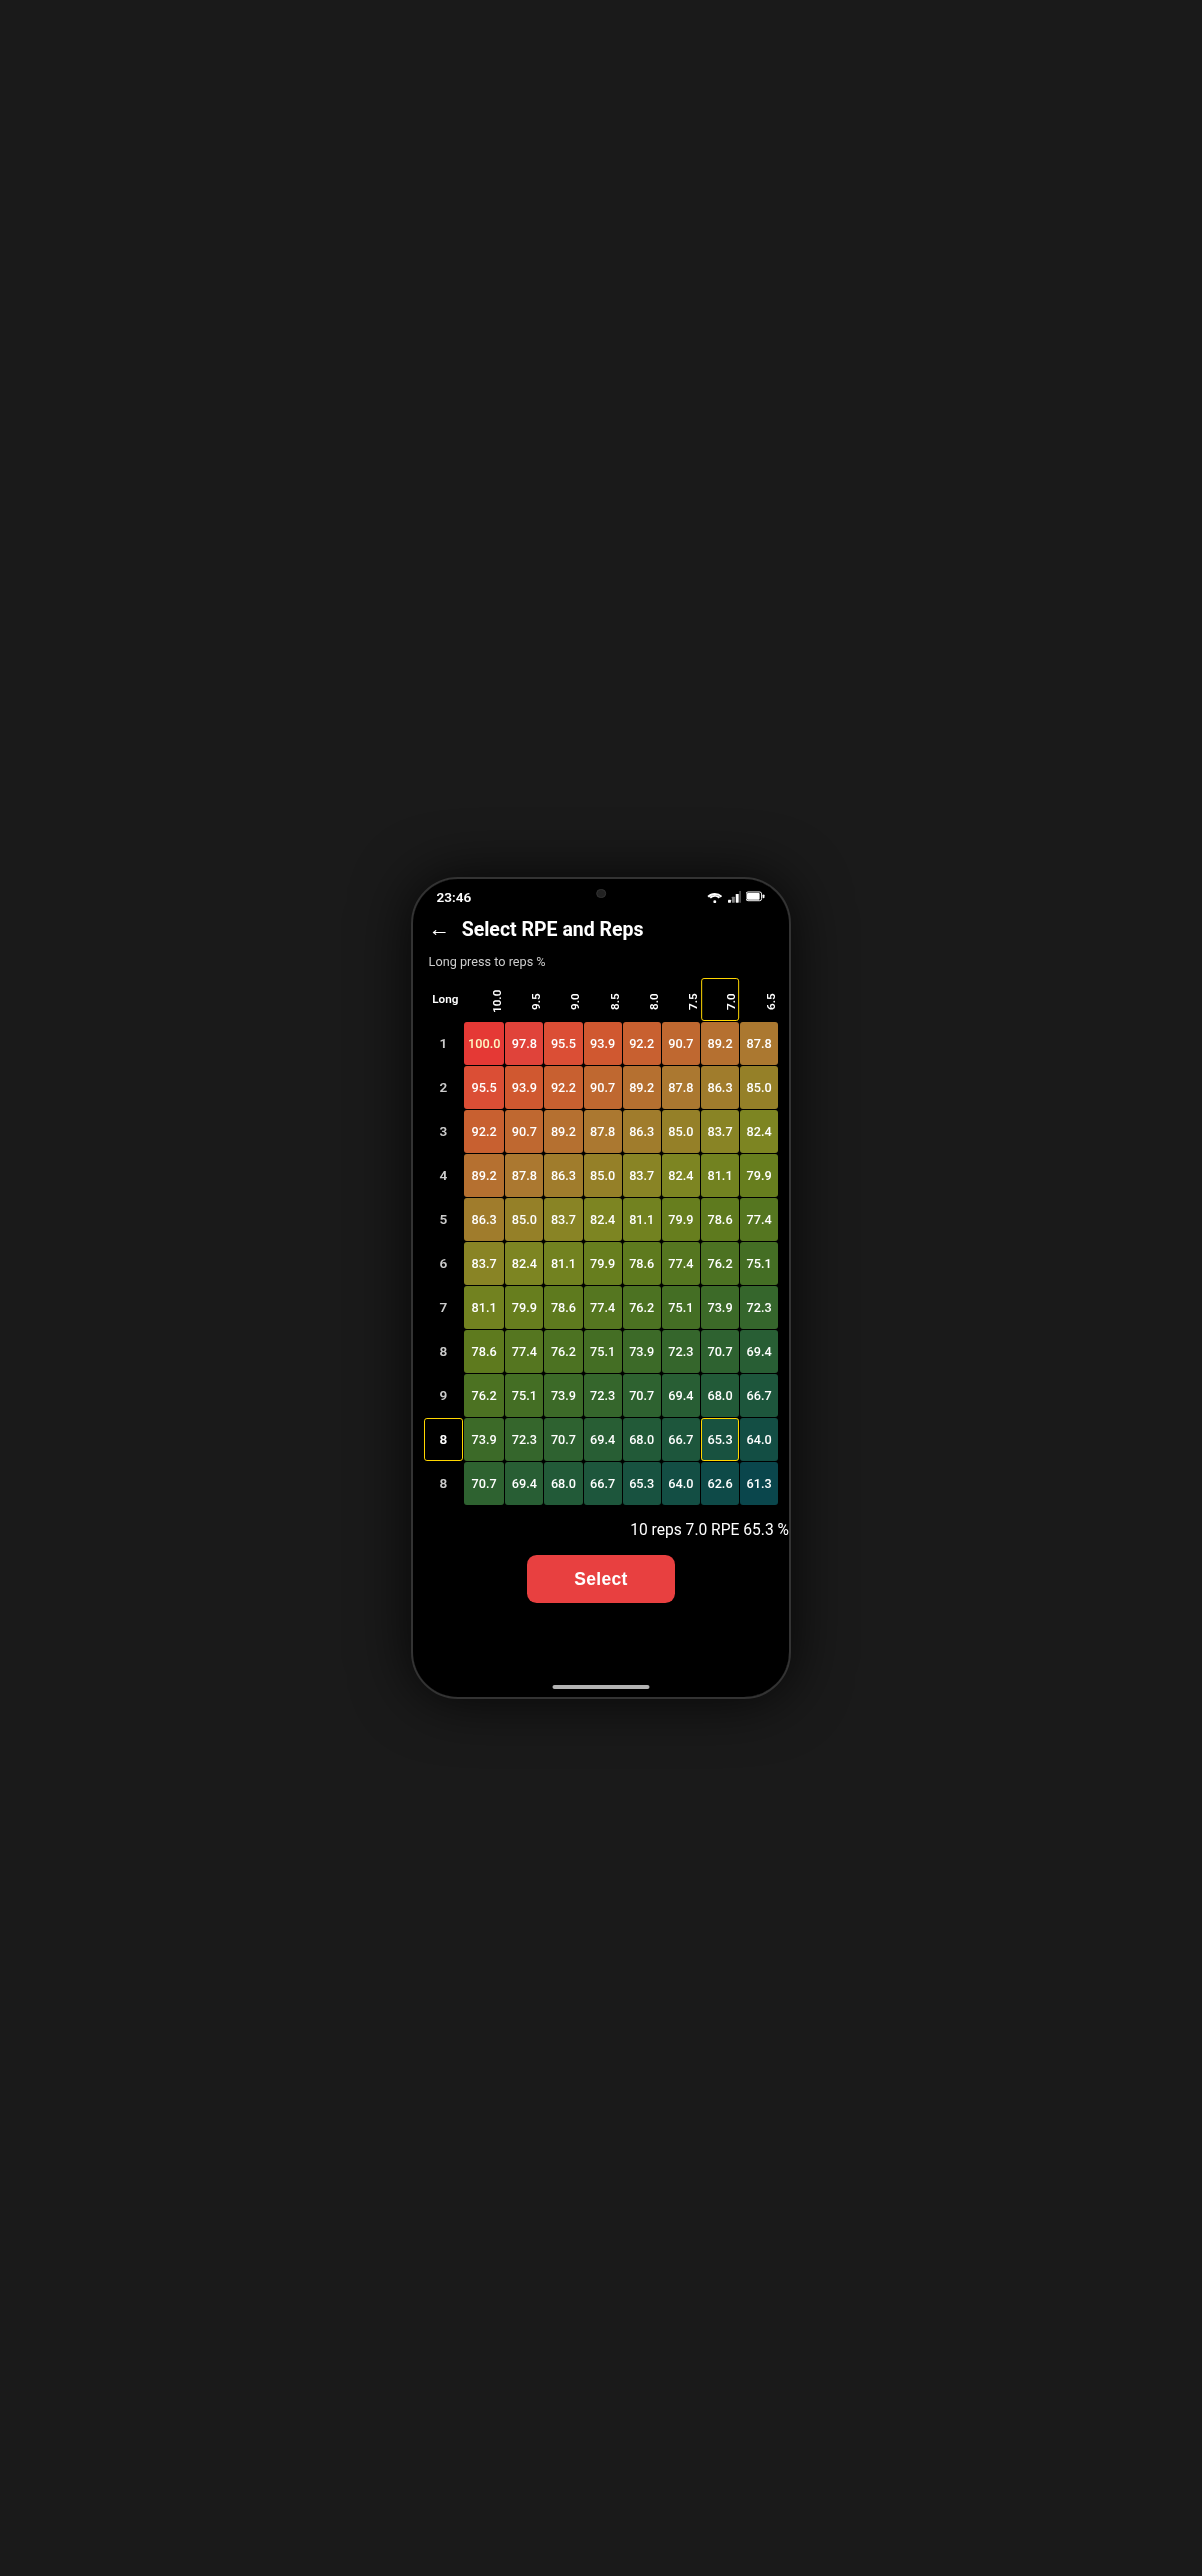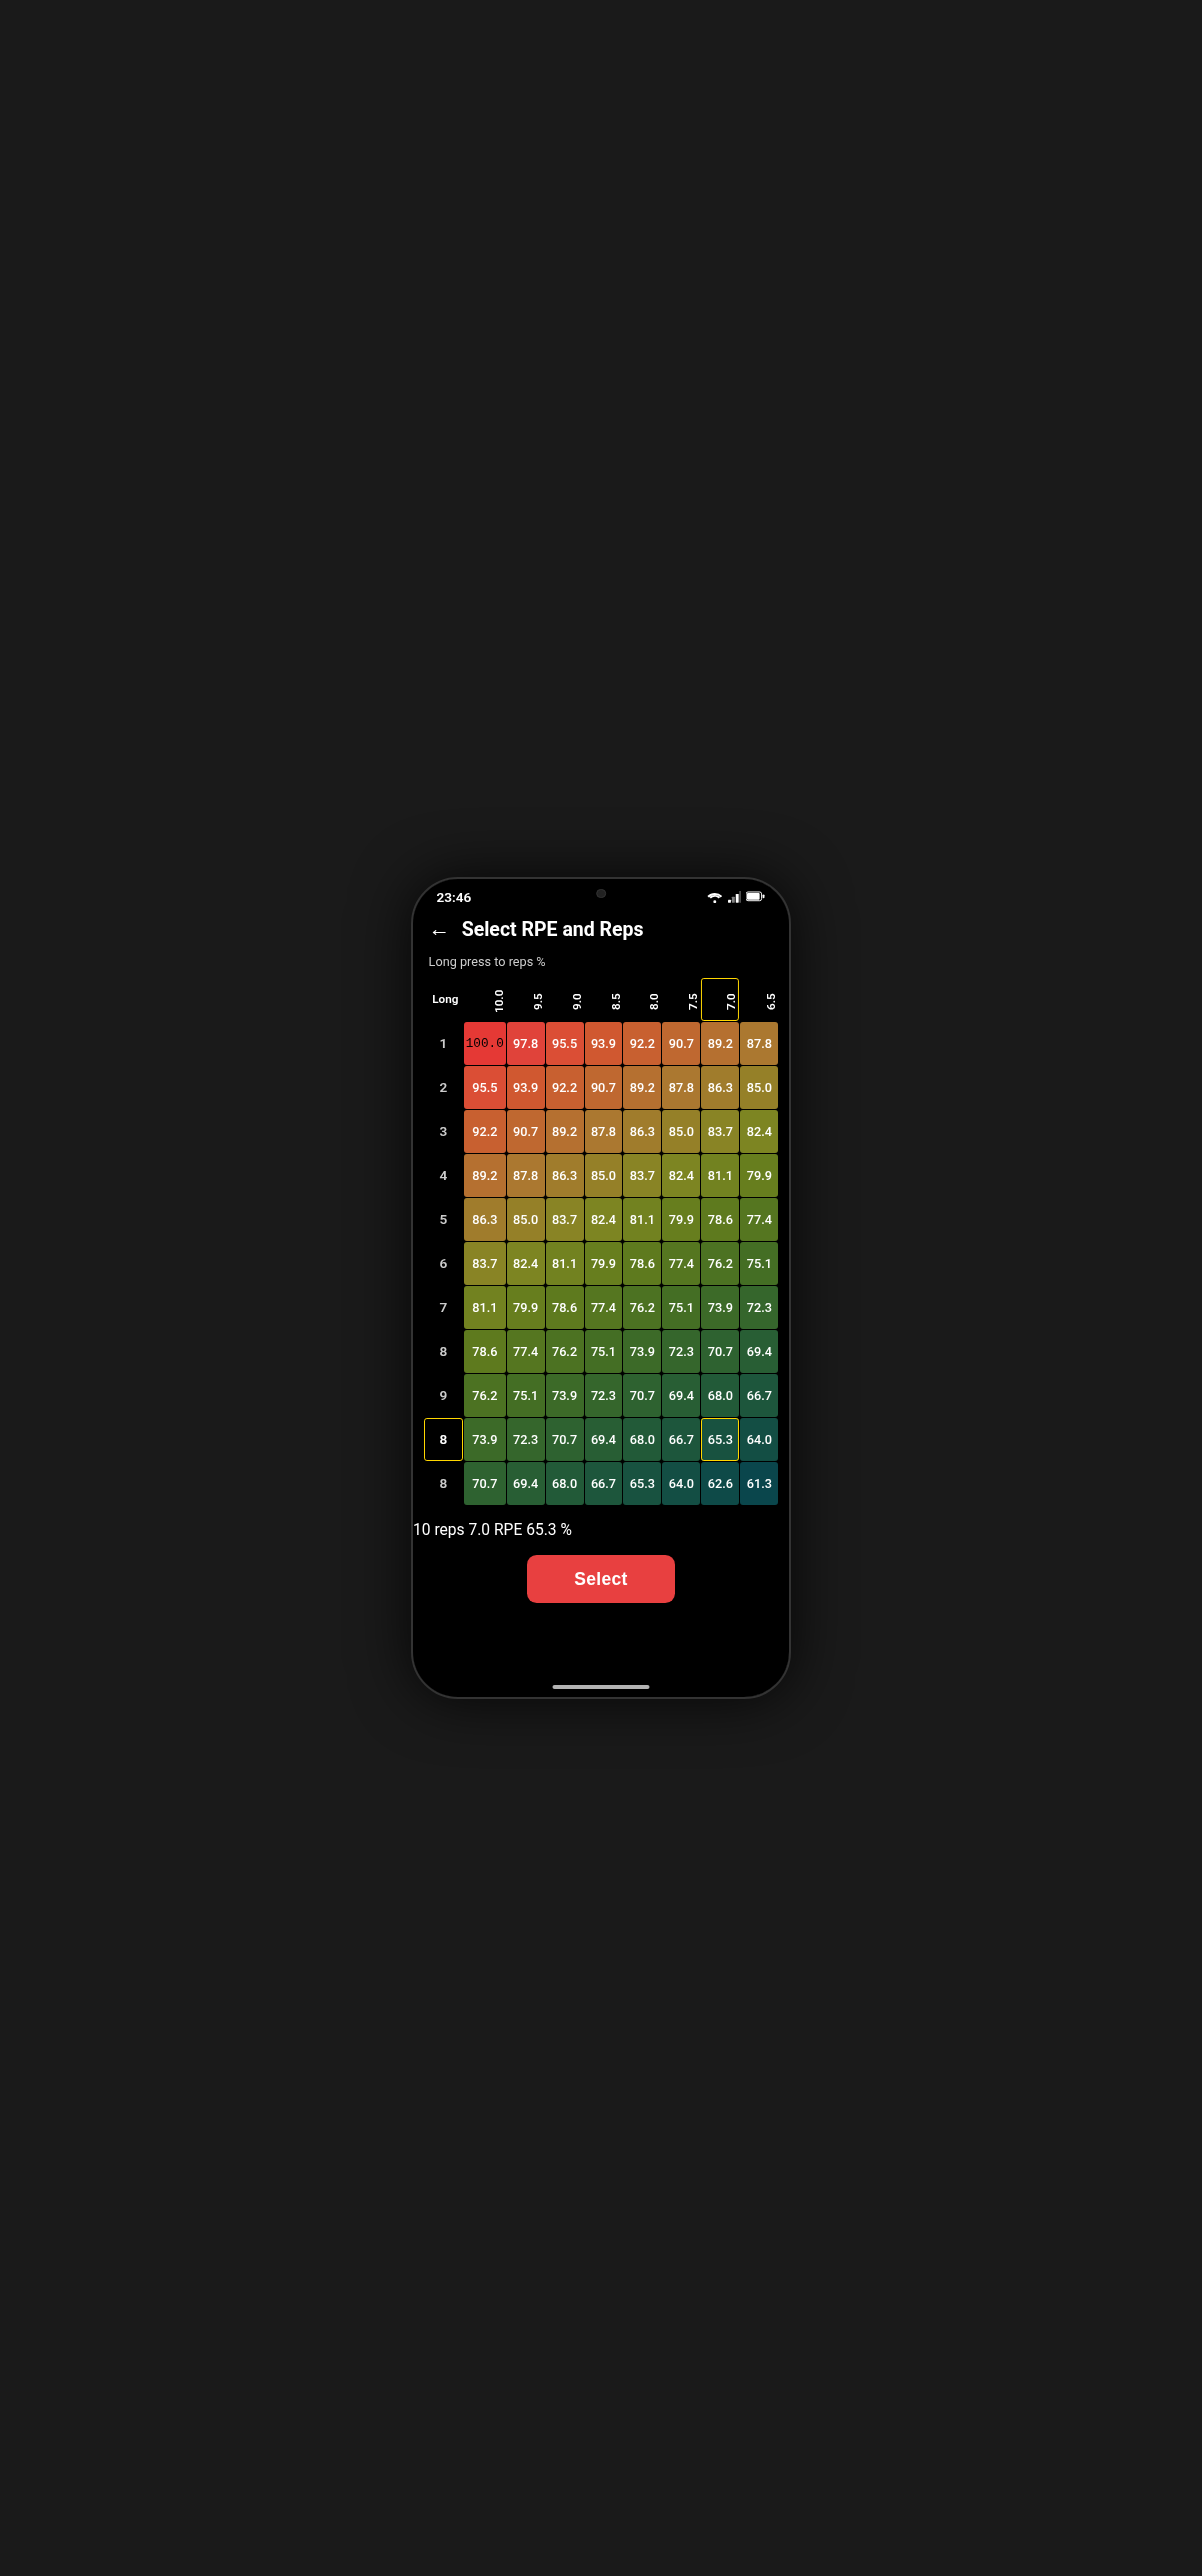--- a/index.html
+++ b/index.html
@@ -121,21 +121,21 @@
       padding-left: 3.9px;
       width: 35px;
     }
     td.reps-label {
       background: transparent;
       color: #ccc;
       font-size: 13.6px;
       font-weight: 600;
     }
     .summary-text {
-      text-align: left;
+      text-align: right;
       color: #fff;
       font-size: 15.6px;
       padding: 15.6px 0 11.7px;
       font-weight: 400;
     }
     .select-btn {
       display: block;
       margin: 3.9px auto 19.5px;
       background: #e84040;
       color: #fff;
@@ -212,21 +212,21 @@
               <th class="th-rpe">8.5</th>
               <th class="th-rpe">8.0</th>
               <th class="th-rpe">7.5</th>
               <th class="th-rpe" style="border: 1.9px solid rgb(255, 215, 0); color: rgb(255, 255, 255);">7.0</th>
               <th class="th-rpe">6.5</th>
             </tr>
           </thead>
           <tbody>
             <tr>
               <td class="reps-label">1</td>
-              <td style="background-color: rgb(229, 57, 53); color: #000000; font-weight: 500; font-size: 12.7px; font-family: Liberation Mono, monospace;">100.0</td>
+              <td style="background-color: rgb(229, 57, 53); color: #fef9c3; font-weight: 500; font-size: 12.7px;">100.0</td>
               <td style="background-color: rgb(224, 67, 58); color: rgb(255, 255, 255); font-weight: 500; font-size: 12.7px;">97.8</td>
               <td style="background-color: rgb(219, 78, 53); color: rgb(255, 255, 255); font-weight: 500; font-size: 12.7px;">95.5</td>
               <td style="background-color: rgb(208, 88, 48); color: rgb(255, 255, 255); font-weight: 500; font-size: 12.7px;">93.9</td>
               <td style="background-color: rgb(200, 96, 48); color: rgb(255, 255, 255); font-weight: 500; font-size: 12.7px;">92.2</td>
               <td style="background-color: rgb(191, 104, 48); color: rgb(255, 255, 255); font-weight: 500; font-size: 12.7px;">90.7</td>
               <td style="background-color: rgb(181, 112, 48); color: rgb(255, 255, 255); font-weight: 500; font-size: 12.7px;">89.2</td>
               <td style="background-color: rgb(171, 120, 48); color: rgb(255, 255, 255); font-weight: 500; font-size: 12.7px;">87.8</td>
             </tr>
             <tr>
               <td class="reps-label">2</td>

